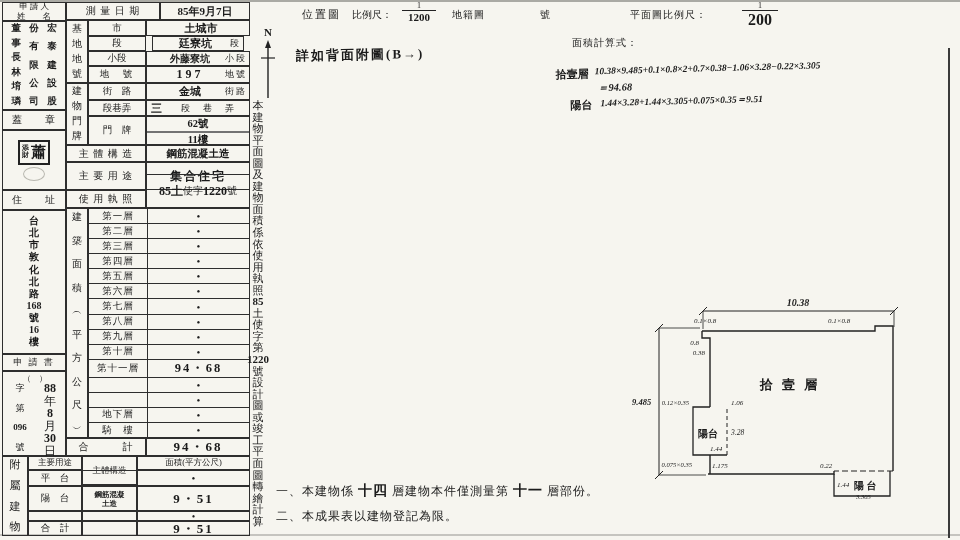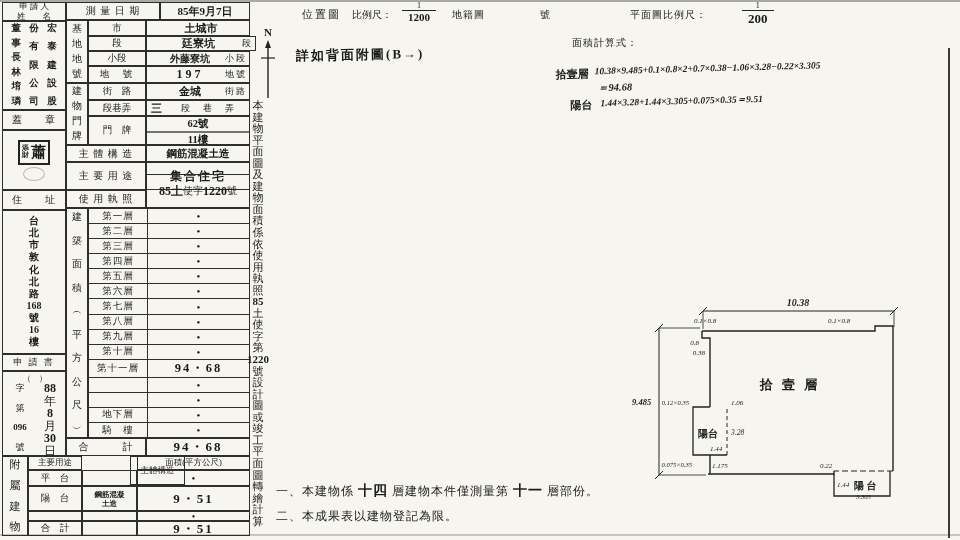--- a/index.html
+++ b/index.html
@@ -134,21 +134,21 @@
         <div>地</div>
         <div>號</div>
       </div>
   </div>
   <div class="cell ctr" style="left:88px;top:20px;width:58px;height:16px;font-size:9.5px;">市</div>
   <div class="cell rowflex" style="left:146px;top:20px;width:104px;height:16px;">
     <span class="valmain hw" style="font-size:11px;">土城市</span>
     <span class="suffix"></span>
   </div>
   <div class="cell ctr" style="left:88px;top:36px;width:58px;height:15px;font-size:9.5px;">段</div>
-  <div class="cell rowflex" style="left:146px;top:36px;width:110px;height:15px;">
+  <div class="cell rowflex" style="left:152px;top:36px;width:92px;height:15px;">
     <span class="valmain hw" style="font-size:11px;">廷寮坑</span>
     <span class="suffix">段</span>
   </div>
   <div class="cell ctr" style="left:88px;top:51px;width:58px;height:15px;font-size:9.5px;">小段</div>
   <div class="cell rowflex" style="left:146px;top:51px;width:104px;height:15px;">
     <span class="valmain hw" style="font-size:10px;">外藤寮坑</span>
     <span class="suffix">小段</span>
   </div>
   <div class="cell ctr" style="left:88px;top:66px;width:58px;height:17px;font-size:9.5px;letter-spacing:2px;">地　號</div>
   <div class="cell rowflex" style="left:146px;top:66px;width:104px;height:17px;">
@@ -275,21 +275,21 @@
 
   <div class="cell ctr" style="left:2px;top:456px;width:26px;height:80px;">
     <div class="vstack" style="font-size:11px;height:74px;">
         <div>附</div>
         <div>屬</div>
         <div>建</div>
         <div>物</div>
       </div>
   </div>
   <div class="cell ctr" style="left:28px;top:456px;width:54px;height:14px;font-size:8.5px;">主要用途</div>
-  <div class="cell ctr" style="left:82px;top:456px;width:55px;height:29px;font-size:8.5px;margin-left:48px;">主體構造</div>
+  <div class="cell ctr" style="left:82px;top:456px;width:55px;height:29px;font-size:8.5px;">主體構造</div>
   <div class="cell ctr" style="left:137px;top:456px;width:113px;height:14px;font-size:8.5px;">面積(平方公尺)</div>
 
   <div class="cell ctr" style="left:28px;top:470px;width:54px;height:16px;font-size:9.5px;">平　台</div>
   <div class="cell" style="left:82px;top:470px;width:55px;height:16px;"></div>
   <div class="cell ctr" style="left:137px;top:470px;width:113px;height:16px;font-size:11px;">•</div>
 
   <div class="cell ctr" style="left:28px;top:486px;width:54px;height:25px;font-size:9.5px;">陽　台</div>
   <div class="cell ctr hw" style="left:82px;top:486px;width:55px;height:25px;font-size:7.5px;">
     <div style="width:32px;line-height:1.2;">鋼筋混凝土造</div>
   </div>
@@ -307,21 +307,21 @@
   <div class="abs" style="left:352px;top:8px;font-size:10px;">比例尺：</div>
   <div class="abs frac" style="left:402px;top:2px;">
     <span class="num">1</span>
     <span class="den" style="font-size:11px;">1200</span>
   </div>
   <div class="abs" style="left:452px;top:8px;font-size:10px;letter-spacing:1px;">地籍圖</div>
   <div class="abs" style="left:540px;top:8px;font-size:10px;">號</div>
   <div class="abs" style="left:630px;top:8px;font-size:10px;letter-spacing:1px;">平面圖比例尺：</div>
   <div class="abs frac" style="left:742px;top:2px;">
     <span class="num">1</span>
-    <span class="den" style="font-size:13px;">200</span>
+    <span class="den" style="font-size:16px;">200</span>
   </div>
 
   <div class="abs" style="left:256px;top:26px;width:24px;height:80px;text-align:center;">
     <div style="font-size:11px;font-weight:700;">N</div>
     <svg width="24" height="64" viewBox="0 0 24 64">
       <path d="M12,2 L9,10 L15,10 Z" fill="#222"></path>
       <line x1="12" y1="8" x2="12" y2="60" stroke="#222" stroke-width="1.4"></line>
       <line x1="5" y1="20" x2="19" y2="20" stroke="#222" stroke-width="1.2"></line>
     </svg>
   </div>

